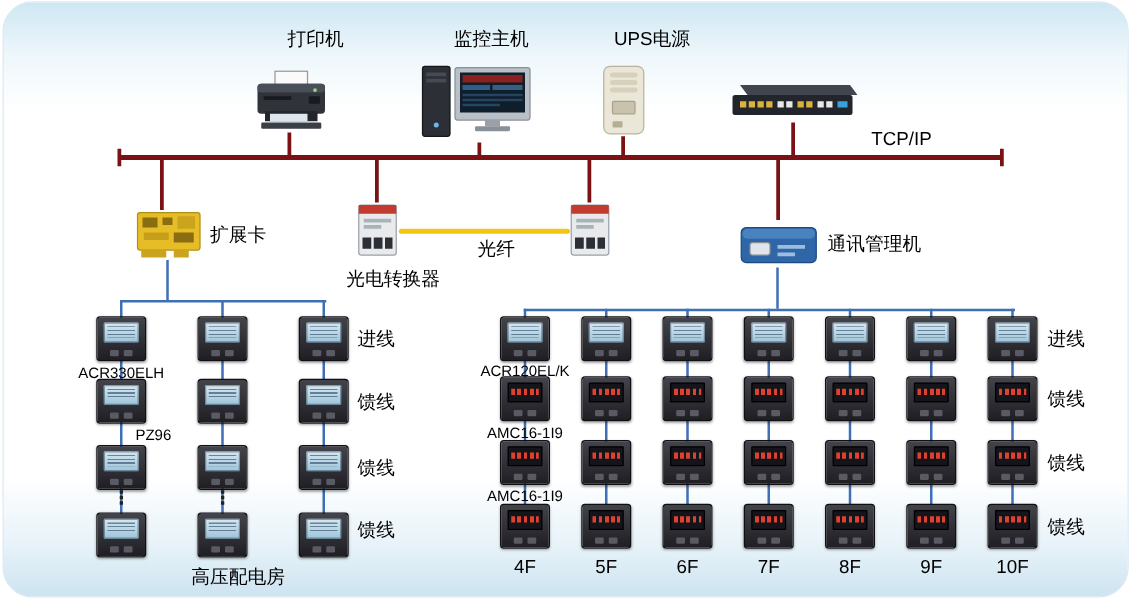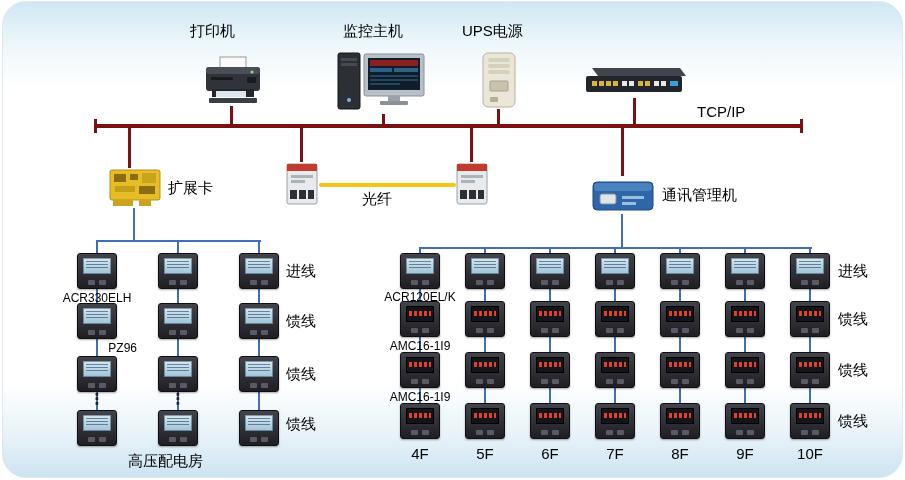--- a/index.html
+++ b/index.html
@@ -3,21 +3,21 @@
 <meta charset="utf-8">
 <style>
   *{margin:0;padding:0;box-sizing:border-box;}
   html,body{background:#fff;}
   body{font-family:"Liberation Sans","DejaVu Sans",sans-serif;}
   .stage{position:relative;width:905px;height:480px;background:#fff;overflow:hidden;}
   .panel{position:absolute;left:2px;top:1px;width:901px;height:477px;border-radius:24px;
     background:linear-gradient(180deg,#cfe7f3 0%,#eef7fb 9%,#ffffff 18%,#ffffff 80%,#e8f3f9 91%,#cde4f1 100%);
     border:1px solid #dce9f1;z-index:0;}
   .lbl{position:absolute;font-size:15px;color:#000;white-space:nowrap;z-index:4;}
-  .center{text-align:left;}
+  .center{text-align:right;}
   .model-label{position:absolute;font-size:12px;color:#000;text-align:center;white-space:nowrap;z-index:4;}
   .dots{position:absolute;font-size:15px;font-weight:bold;color:#222;text-align:center;line-height:1;z-index:4;}
   .floor-label{position:absolute;font-size:15px;color:#000000;text-align:center;z-index:4;}
   .row-label{position:absolute;font-size:15px;color:#000;white-space:nowrap;z-index:4;}
   .vl,.hl{position:absolute;z-index:1;}
   .vl{width:2px;} .hl{height:2px;}
   .vl.red{width:3px;background:#7a1215;}
   .hl.red{height:4px;background:#7a1215;}
   .vl.blue{background:#3f6fb5;}
   .hl.blue{background:#3f6fb5;}
@@ -148,20 +148,21 @@
     <svg width="62" height="38" viewBox="0 0 62 38">
       <rect x="1" y="6" width="60" height="28" rx="4" fill="#2f66a7" stroke="#1d4a80"></rect>
       <rect x="2" y="7" width="58" height="8" rx="4" fill="#4a82c0"></rect>
       <rect x="8" y="18" width="16" height="10" rx="2" fill="#dfe5ea" stroke="#8a9098"></rect>
       <rect x="30" y="20" width="22" height="3" fill="#9cbede"></rect>
       <rect x="30" y="26" width="14" height="3" fill="#9cbede"></rect>
     </svg>
   </div>
 
   <div class="lbl" style="left:168px;top:179px;">扩展卡</div>
+  <div class="lbl center" style="left:252px;top:214px;width:100px;">光电转换器</div>
   <div class="lbl center" style="left:362px;top:190px;width:50px;">光纤</div>
   <div class="lbl" style="left:662px;top:186px;">通讯管理机</div>
 
   <div class="lbl center" style="left:128px;top:452px;width:100px;">高压配电房</div>
 <div class="hl red" style="left: 95px; top: 124px; width: 707px;"></div>
     <div class="vl red" style="left: 94px; top: 119px; height: 14px;"></div>
     <div class="vl red" style="left: 800px; top: 119px; height: 14px;"></div>
     <div class="vl red" style="left: 230px; top: 106px; height: 18px;"></div>
     <div class="vl red" style="left: 382px; top: 114px; height: 10px;"></div>
     <div class="vl red" style="left: 497px; top: 109px; height: 15px;"></div>

